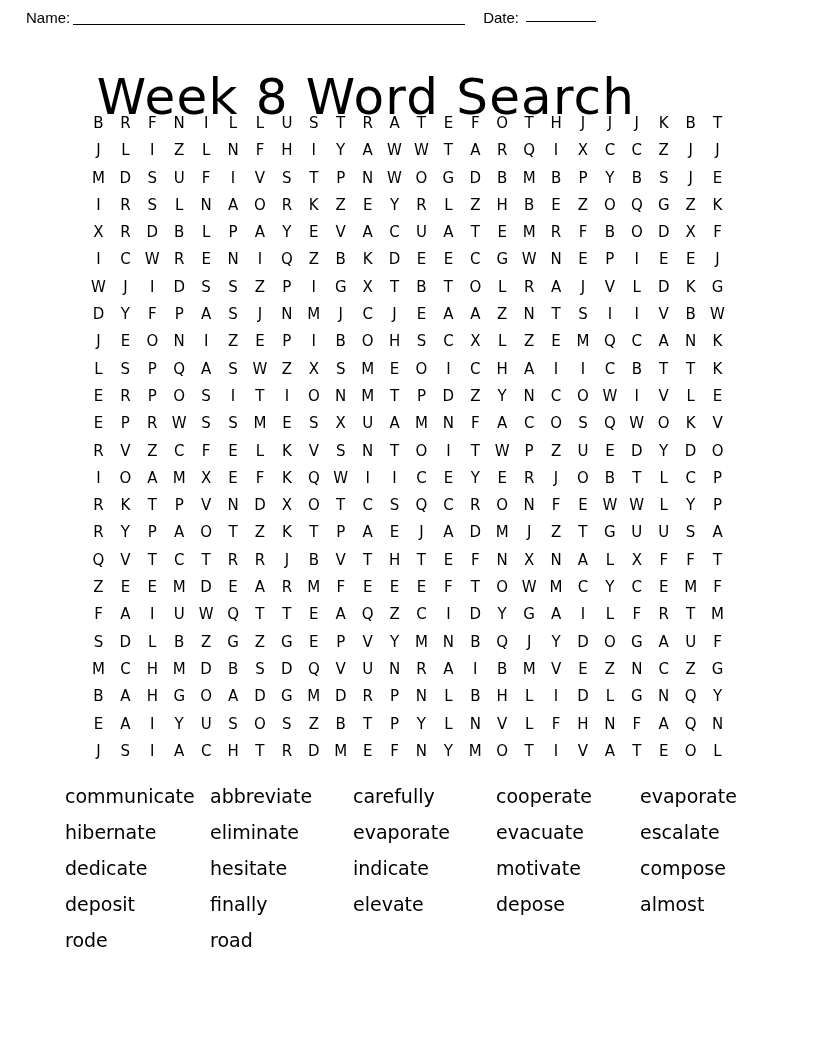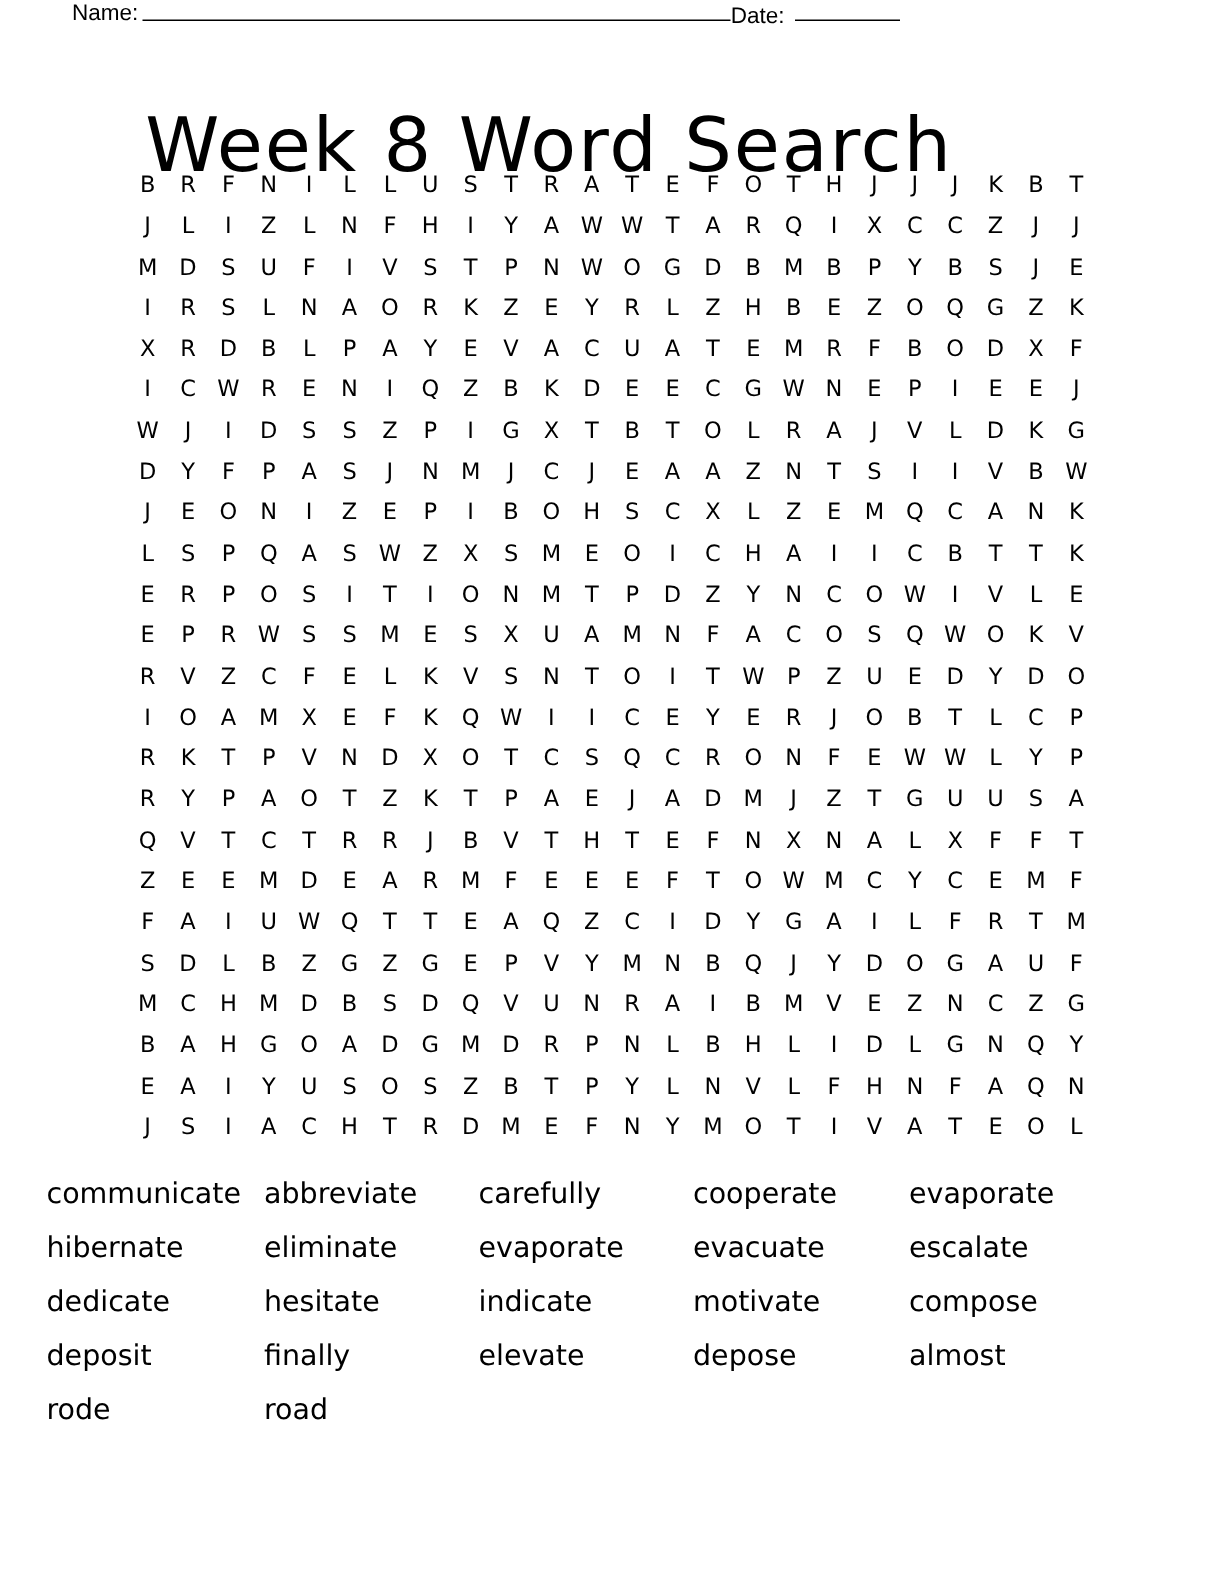--- a/index.html
+++ b/index.html
@@ -18,41 +18,41 @@
   }
 
   
   #name-date-row {
     position: absolute;
     top: 0px;
     left: 0px;
     width: 816px;
     height: 26px;
     display: flex;
-    align-items: flex-start;
+    align-items: flex-end;
     justify-content: flex-start;
-    padding-left: 48px;
+    padding-left: 26px;
     box-sizing: border-box;
     font-size: 15px;
     line-height: 17px;
   }
   .field-label {
     font-family: "Liberation Sans", sans-serif;
     font-size: 15px;
     white-space: pre;
   }
   .blank-rule {
     display: inline-block;
     border-bottom: 1px solid #000;
     height: 13px;
     margin: 0 0 1px 3px;
   }
   #name-blank { width: 392px; }
   #date-blank { width: 70px; }
-  #date-label-wrap { }
+  #date-label-wrap { margin-left: 18px; }
 
   
   #puzzle-title {
     position: absolute;
     top: 32px;
     left: 0;
     width: 732px;
     text-align: center;
     font-family: "DejaVu Sans", sans-serif;
     font-size: 50px;
@@ -80,21 +80,21 @@
     line-height: 27.3px;
     text-align: center;
     width: 100%;
     user-select: none;
   }
 
   
   #word-list {
     position: absolute;
     top: 778px;
-    left: 24px;
+    left: 58px;
     width: 736px;
     display: grid;
     grid-template-columns: 145px 143px 143px 144px 140px;
     grid-auto-rows: 36px;
   }
   .word-item {
     font-family: "DejaVu Sans", sans-serif;
     font-size: 19px;
     line-height: 36px;
     white-space: nowrap;

